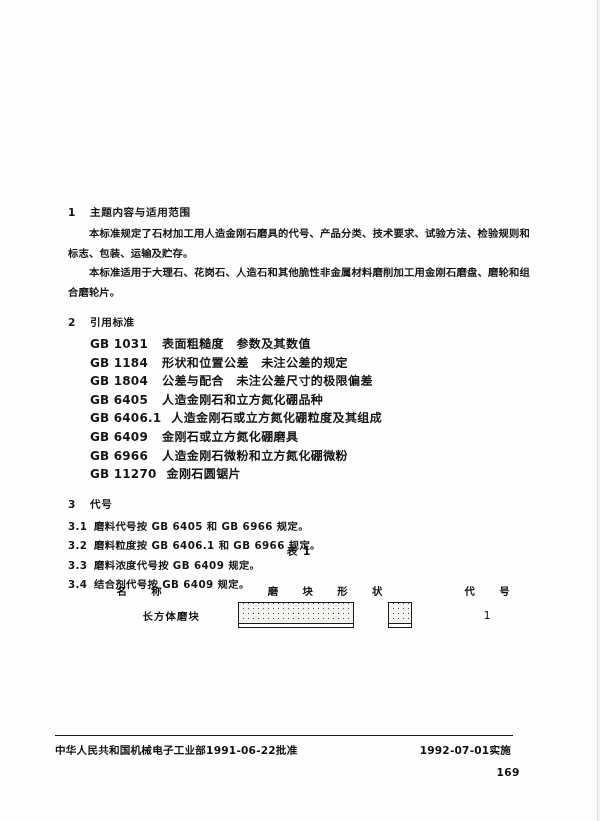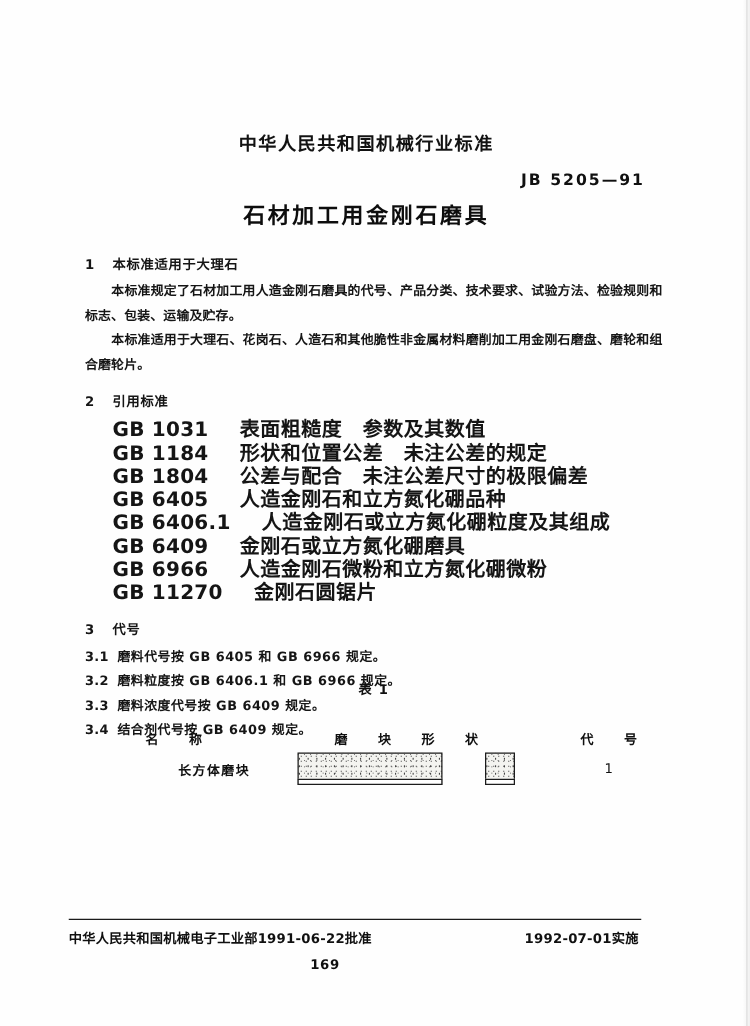--- a/index.html
+++ b/index.html
@@ -114,22 +114,21 @@
   
   .ref-list {
     margin: 3px 0 0 0;
     padding: 0;
     list-style: none;
   }
   .ref-list li {
     display: flex;
     line-height: 18.6px;
     padding-left: 22px;
-    font-size: 16px;
-    gap: 15px;
+    font-size: 12px;
   }
   .ref-code {
     flex: 0 0 auto;
     min-width: 62px;
     font-weight: bold;
     letter-spacing: 0.2px;
   }
   .ref-title {
     font-weight: bold;
     letter-spacing: 0.4px;
@@ -356,42 +355,37 @@
     font-weight: bold;
     letter-spacing: 0.5px;
   }
   .footer-left  { letter-spacing: 0.2px; }
   .footer-right { letter-spacing: 0.2px; padding-right: 2px; }
   .page-number {
     position: absolute;
     left: 0;
     top: 766px;
     width: 520px;
-    text-align: center;
+    text-align: right;
     font-size: 10.6px;
     font-weight: bold;
     letter-spacing: 0.5px;
   }
 </style>
 </head>
 <body>
 
 <div class="page">
 
-  <div class="masthead">
-    <div class="org-line">中华人民共和国机械行业标准</div>
-    <div class="std-number">JB 5205—91</div>
-    <div class="doc-title">石材加工用金刚石磨具</div>
-  </div>
 
   <div class="content">
 
     <div class="clause-head">
       <span class="num">1</span>
-      <span>本标准适用于大理石</span>
+      <span>主题内容与适用范围</span>
     </div>
     <p class="para">本标准规定了石材加工用人造金刚石磨具的代号、产品分类、技术要求、试验方法、检验规则和标志、包装、运输及贮存。</p>
     <p class="para">本标准适用于大理石、花岗石、人造石和其他脆性非金属材料磨削加工用金刚石磨盘、磨轮和组合磨轮片。</p>
 
     <div class="gap-md"></div>
 
     <div class="clause-head">
       <span class="num">2</span>
       <span>引用标准</span>
     </div>

